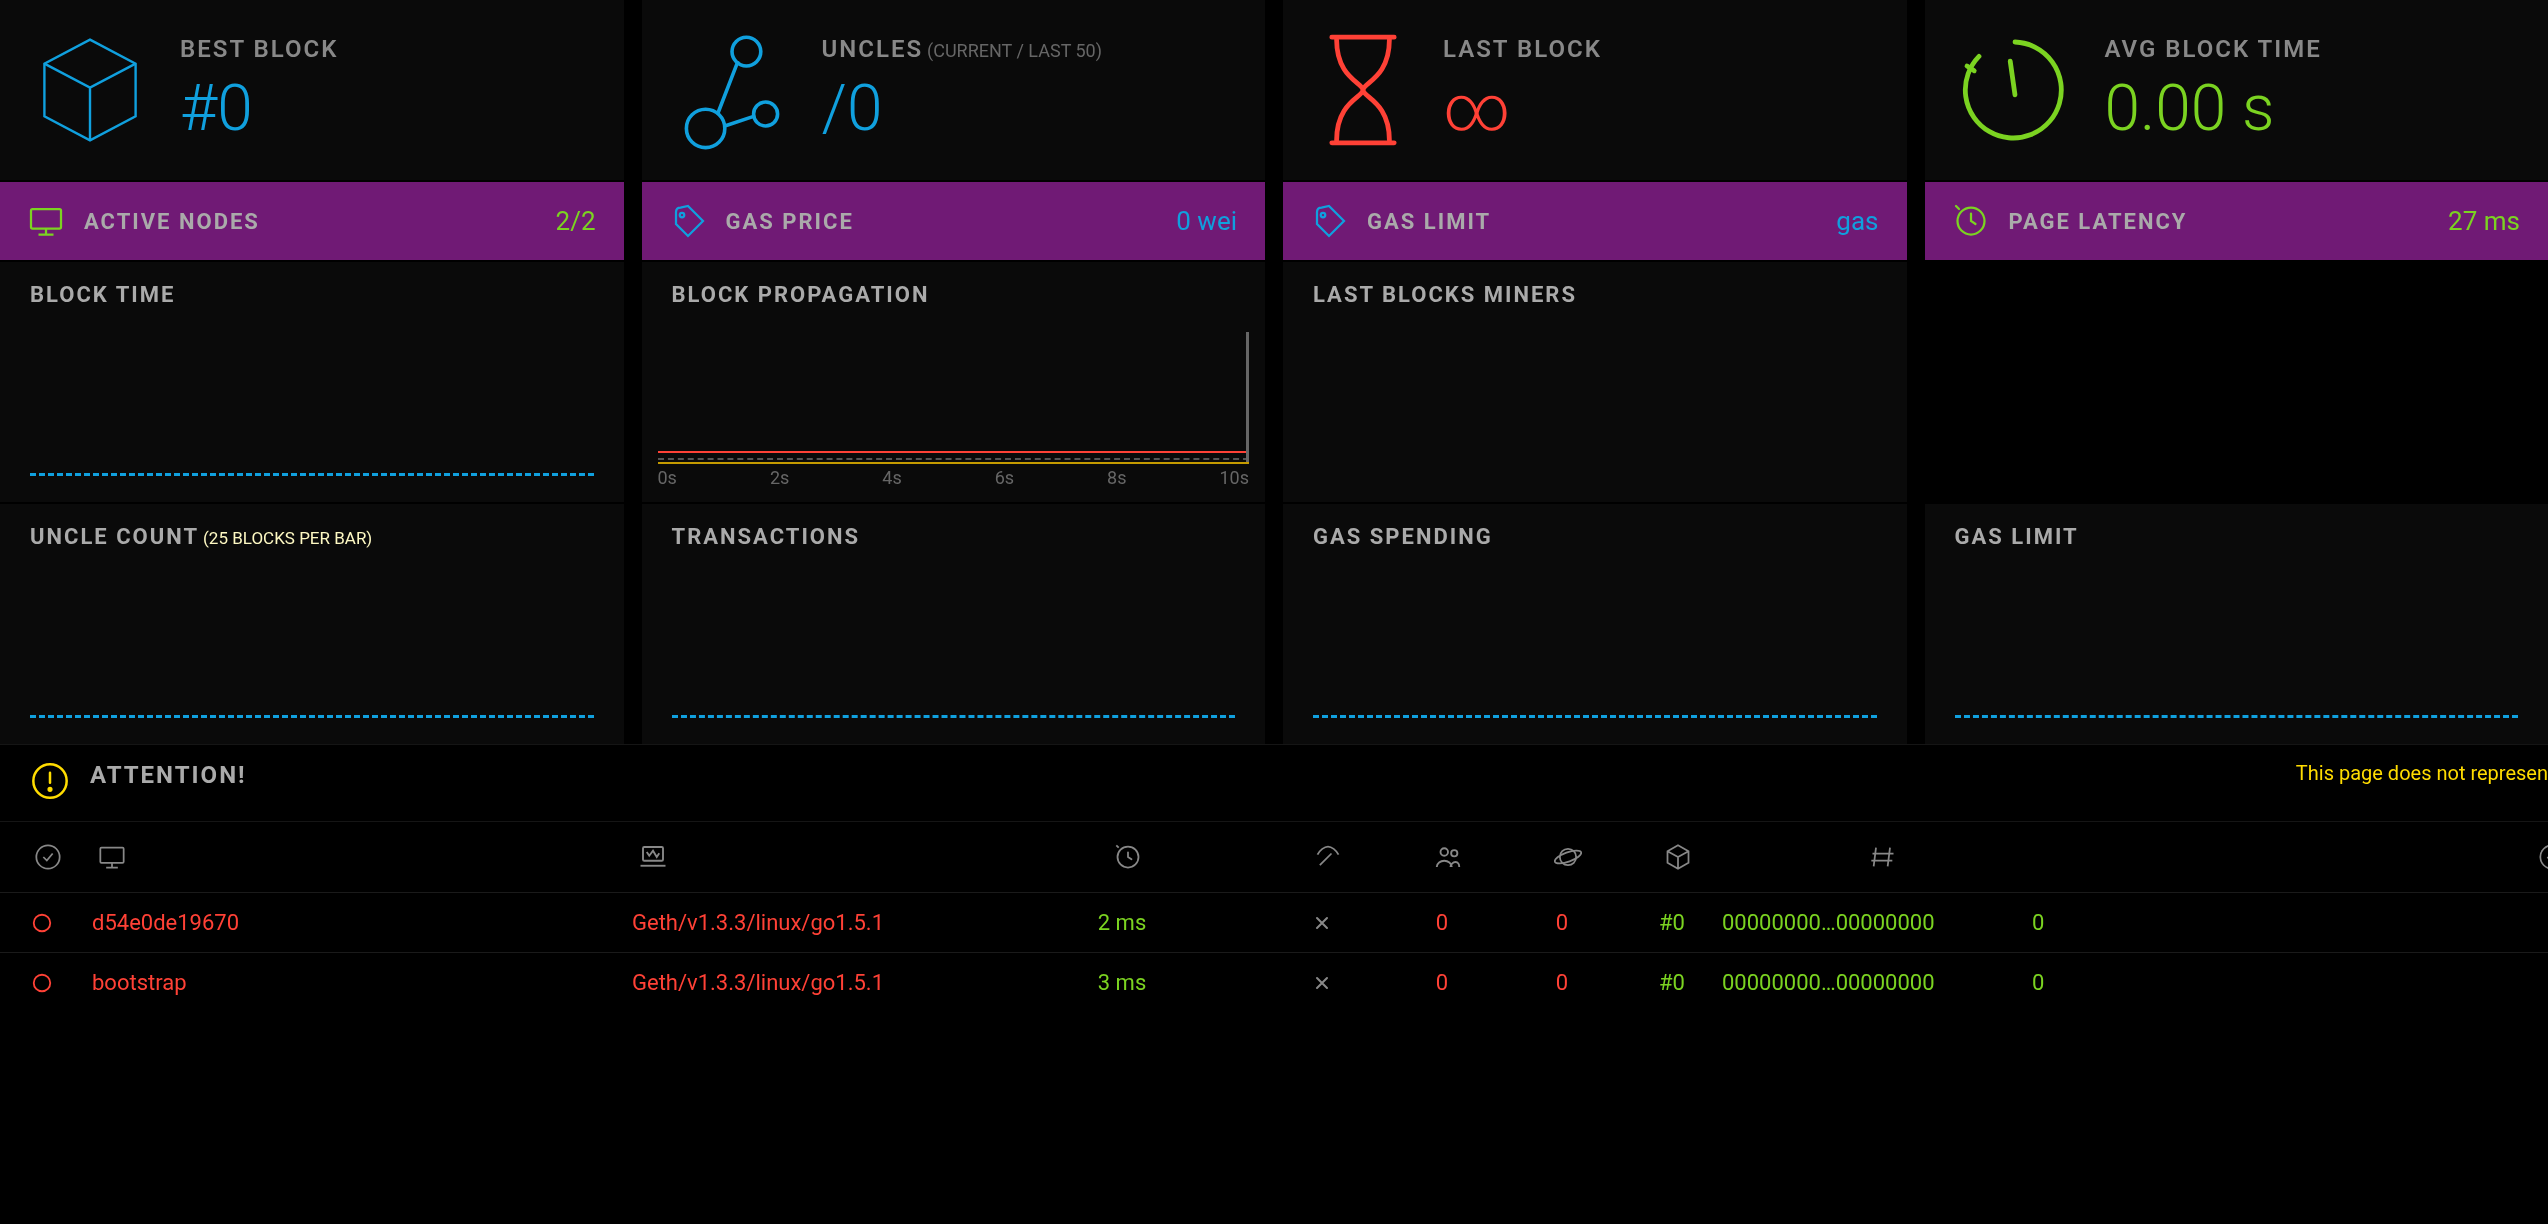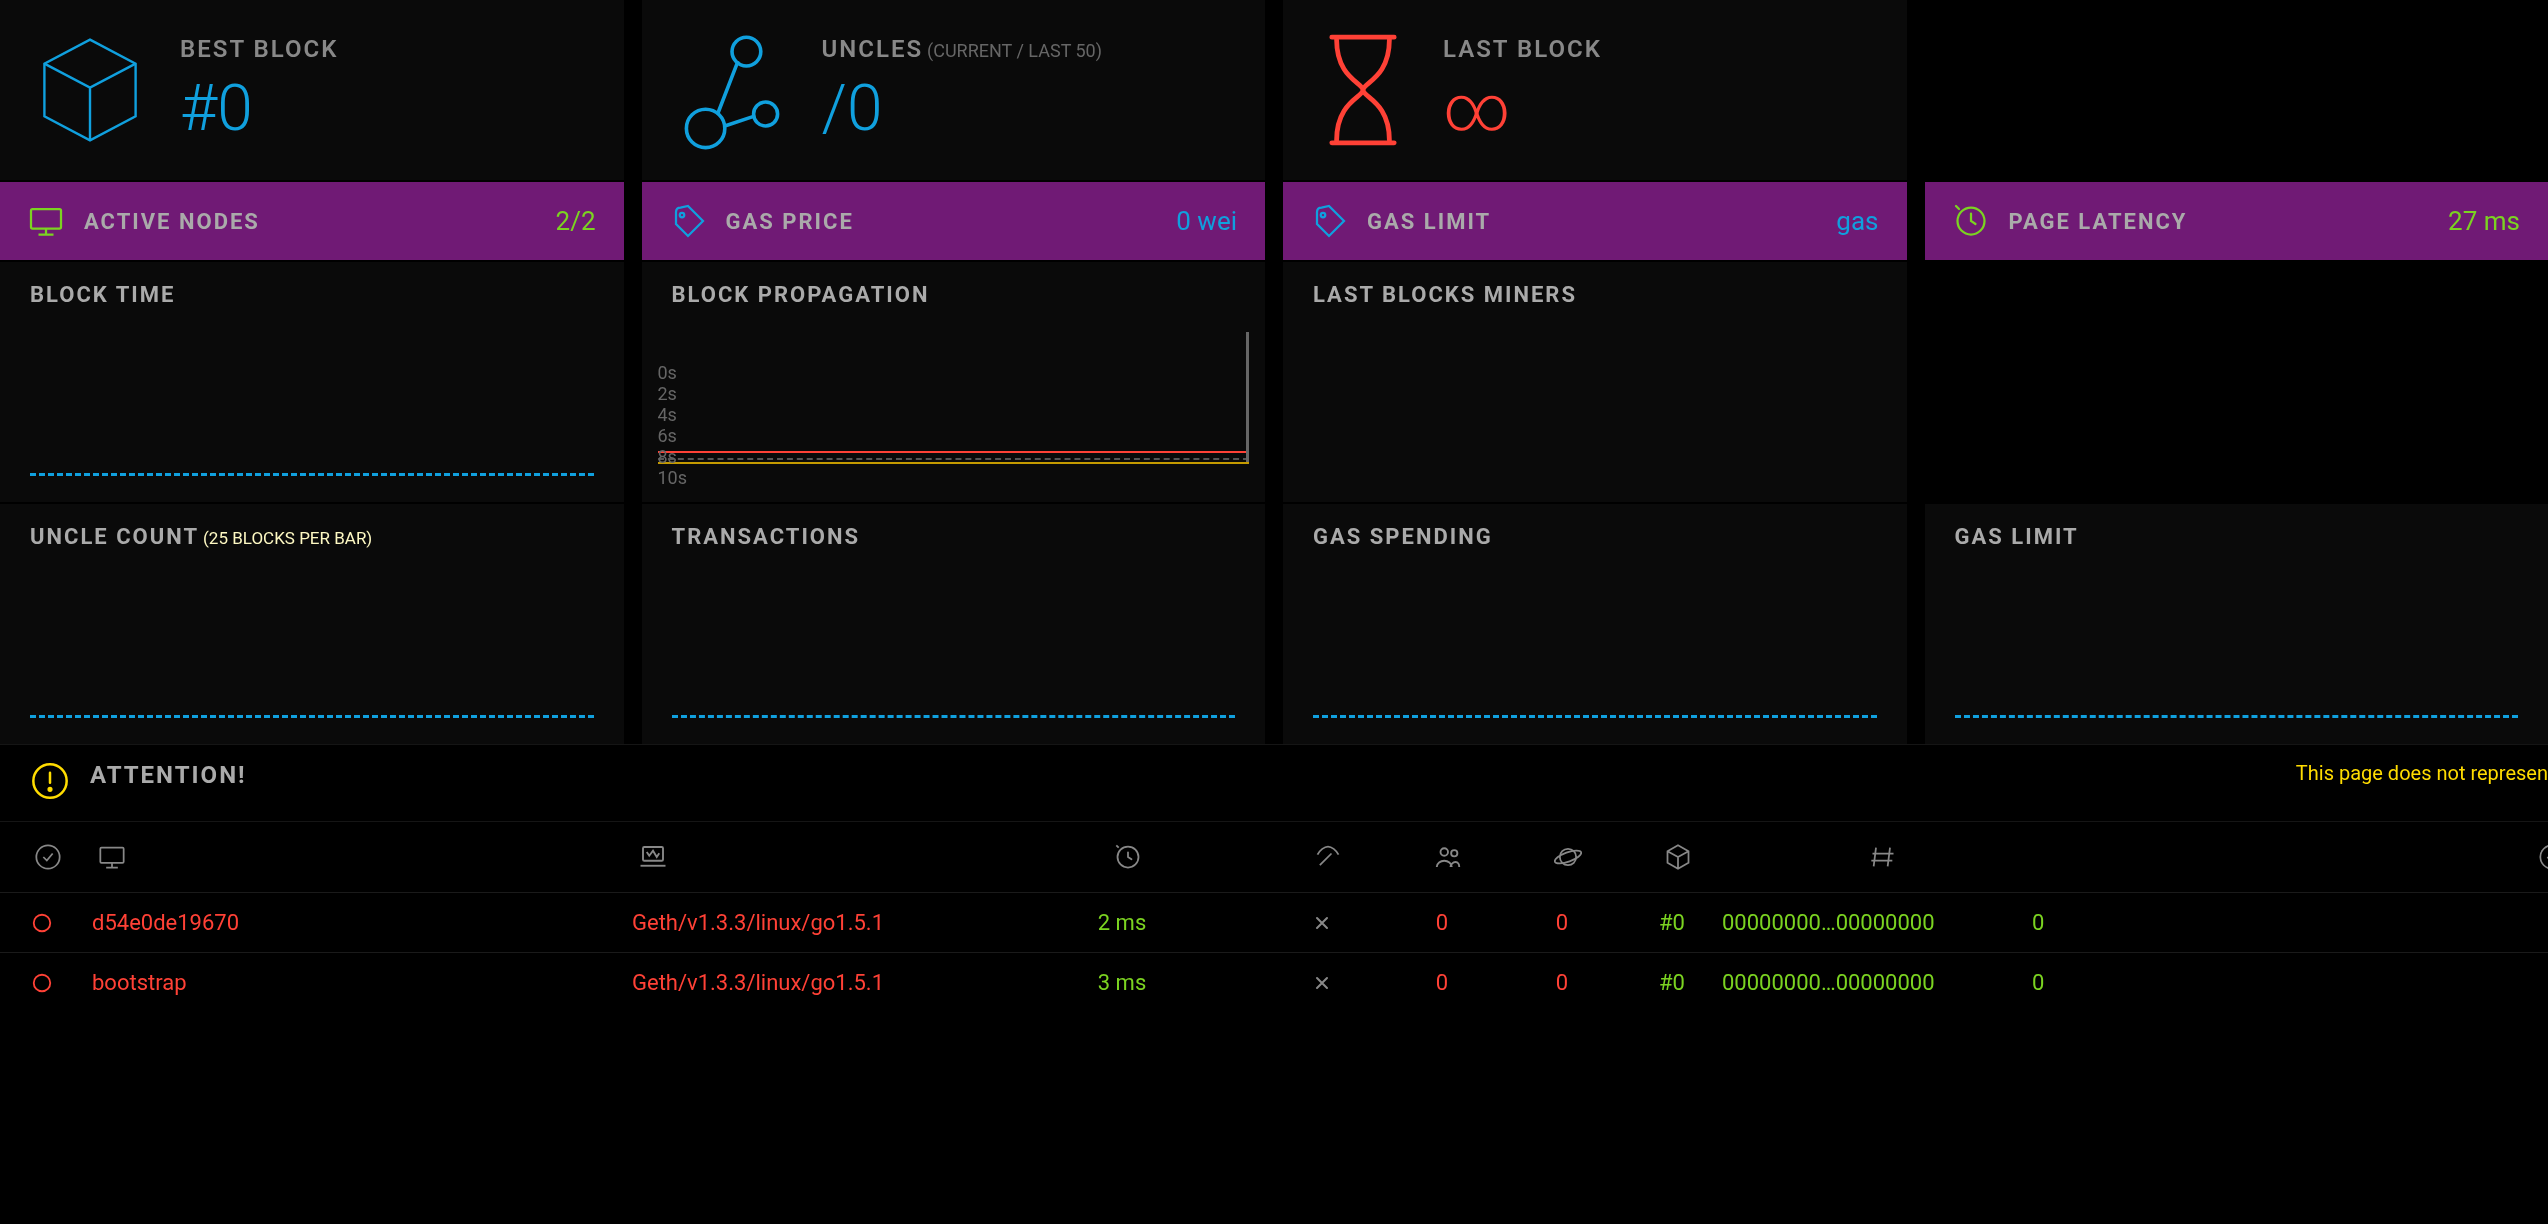--- a/index.html
+++ b/index.html
@@ -119,21 +119,20 @@
 }
 .propagation-ticks {
   position: absolute;
   left: 16px;
   right: 16px;
   bottom: 14px;
   display: flex;
   justify-content: space-between;
   font-size: 18px;
   color: #666;
-  flex-direction: column;
 }
 .attention-row {
   background: #000;
   display: flex;
   align-items: flex-start;
   padding: 16px 30px;
   height: 78px;
   gap: 20px;
   border-top: 1px solid #151515;
   border-bottom: 1px solid #151515;
@@ -216,20 +215,33 @@
         <path d="M18 8 C18 40 40 44 40 50 C40 56 18 60 18 92"></path>
         <path d="M62 8 C62 40 40 44 40 50 C40 56 62 60 62 92"></path>
       </svg>
     </span>
     <div class="hero-text">
       <span class="hero-label">LAST BLOCK</span>
       <span class="hero-value c-red">∞</span>
     </div>
   </div>
 
+  <div class="hero-card">
+    <span class="hero-icon">
+      <svg width="120" height="120" viewBox="0 0 100 100" fill="none" stroke="#7bd321" stroke-width="4" stroke-linecap="round">
+        <path d="M50 10 A40 40 0 1 1 20 22"></path>
+        <path d="M50 54 L46 26"></path>
+        <path d="M16 34 L10 30"></path>
+      </svg>
+    </span>
+    <div class="hero-text">
+      <span class="hero-label">AVG BLOCK TIME</span>
+      <span class="hero-value c-green">0.00 s</span>
+    </div>
+  </div>
 </div>
 
 <div class="grid4" style="margin-top:2px;">
   <div class="mid-card">
     <span>
       <svg width="36" height="36" viewBox="0 0 24 24" fill="none" stroke="#7bd321" stroke-width="1.5">
           <rect x="2" y="4" width="20" height="13" rx="1"></rect>
           <path d="M7 21 L17 21 M12 17 L12 21"></path>
         </svg>
     </span>

